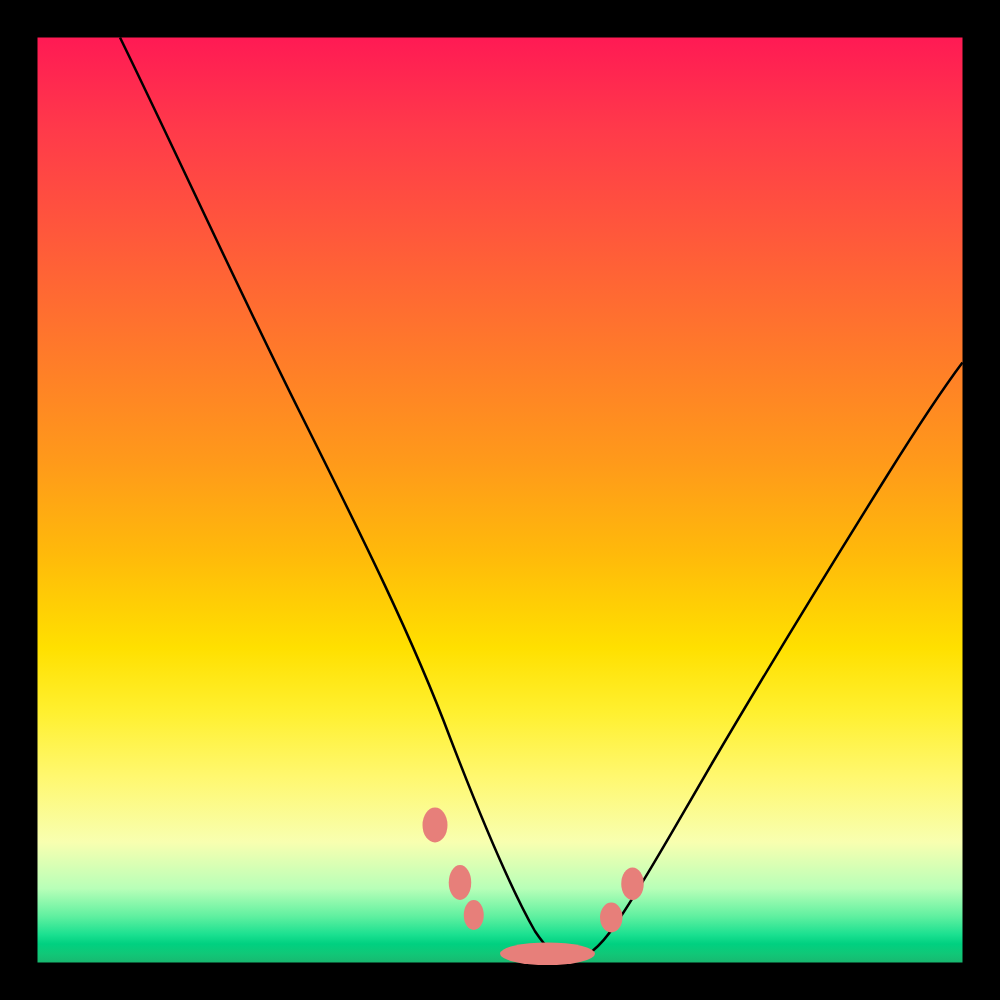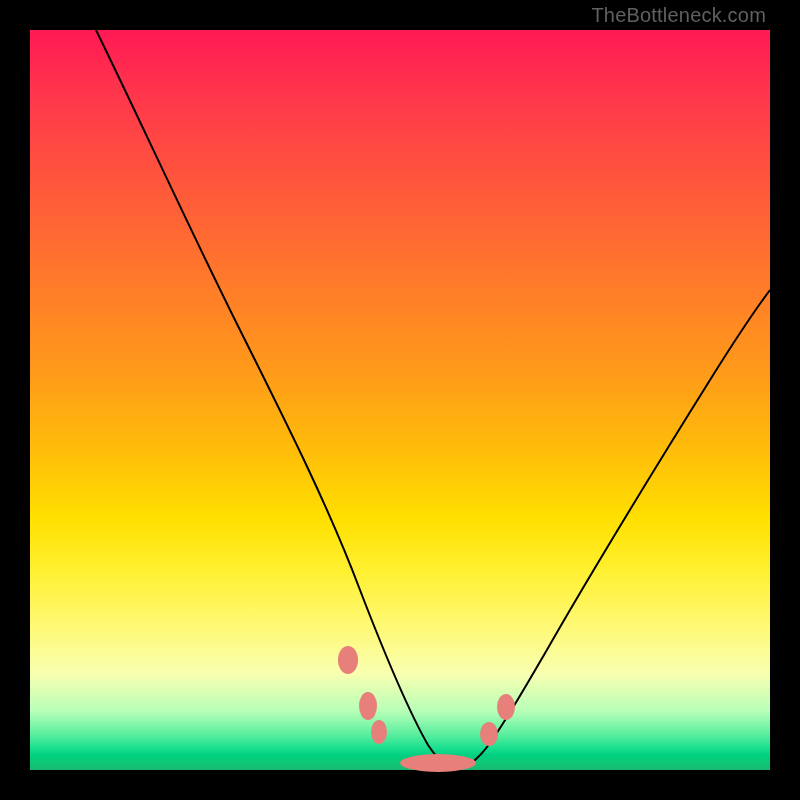--- a/index.html
+++ b/index.html
@@ -85,14 +85,13 @@
     <g fill="#e77f7a">
       <ellipse cx="318" cy="630" rx="10" ry="14"></ellipse>
       <ellipse cx="338" cy="676" rx="9" ry="14"></ellipse>
       <ellipse cx="349" cy="702" rx="8" ry="12"></ellipse>
       <ellipse cx="408" cy="733" rx="38" ry="9"></ellipse>
       <ellipse cx="459" cy="704" rx="9" ry="12"></ellipse>
       <ellipse cx="476" cy="677" rx="9" ry="13"></ellipse>
     </g>
   </svg>
 
-  <div class="watermark">TheBottleneck.com</div>
 </div>
 
 </body></html>

